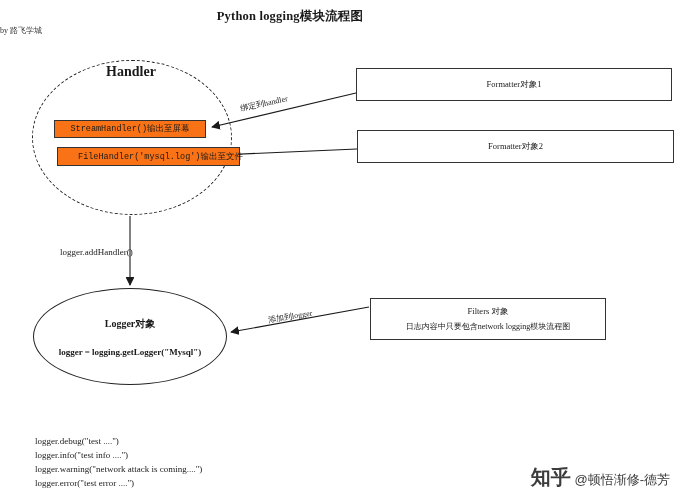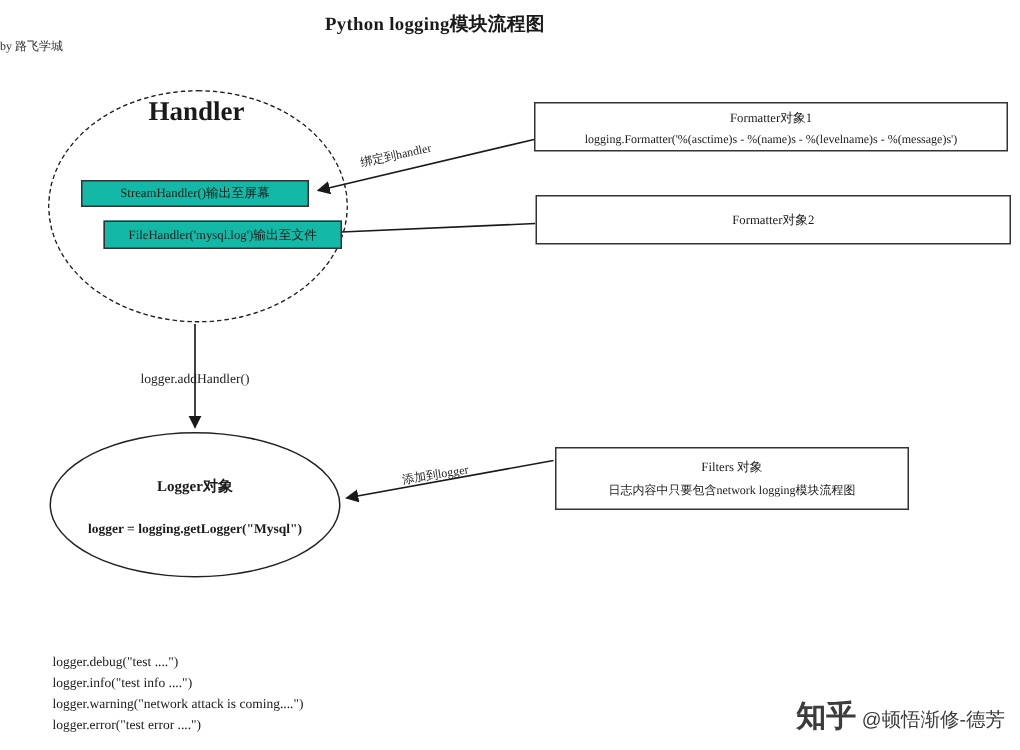--- a/index.html
+++ b/index.html
@@ -14,50 +14,50 @@
   }
   .subtitle{
     left:0;top:25px;width:680px;text-align:left;font-size:8px;color:#333;
   }
   .handler-ellipse{
     left:32px;top:60px;width:198px;height:153px;
     border:1.6px dashed #222;border-radius:50%;background:transparent;
   }
   .handler-label{
     left:32px;top:64px;width:198px;text-align:center;
-    font-size:18px;font-weight:bold;
+    font-size:14px;font-weight:bold;
   }
   .mini-box{
-    border:1px solid #333;background:#14b8a6;
+    border:1px solid #333;background:#f97316;
     display:flex;align-items:center;justify-content:center;
-    font-size:8.5px;white-space:nowrap;
+    font-size:8.5px;white-space:nowrap;font-family:Liberation Mono, monospace;
   }
   .stream-box{left:54px;top:120px;width:150px;height:16px;}
-  .file-box{left:69px;top:147px;width:157px;height:17px;}
+  .file-box{left:57px;top:147px;width:157px;height:17px;padding-left:24px;}
   .big-box{
     border:1px solid #333;background:#fff;
     display:flex;flex-direction:column;align-items:center;justify-content:center;
     gap:3px;text-align:center;
   }
   .formatter1{left:356px;top:68px;width:314px;height:31px;}
   .formatter2{left:357px;top:130px;width:315px;height:31px;text-align:center;}
   .filters{left:370px;top:298px;width:234px;height:40px;align-items:center;}
   .box-title{font-size:8.5px;}
   .box-code{font-size:8px;white-space:nowrap;}
   .logger-ellipse{
     left:33px;top:288px;width:192px;height:95px;
     border:1.2px solid #222;border-radius:50%;
     display:flex;flex-direction:column;align-items:center;justify-content:center;gap:16px;
     text-align:center;
   }
   .logger-title{font-size:10px;font-weight:bold;}
   .logger-code{font-size:9px;font-weight:bold;white-space:nowrap;}
   .arrow-label{font-size:8px;color:#222;white-space:nowrap;}
   .lbl-bind{left:240px;top:98px;transform:rotate(-12deg);}
-  .lbl-addhandler{left:60px;top:247px;width:140px;text-align:center;font-size:9px;}
+  .lbl-addhandler{left:60px;top:247px;width:140px;text-align:left;font-size:9px;}
   .lbl-addtologger{left:268px;top:311px;transform:rotate(-9deg);}
   .code-block{left:35px;top:434px;font-size:9px;line-height:14px;}
   .code-line{white-space:nowrap;}
   .watermark{
     left:470px;top:464px;width:200px;text-align:right;
     font-family:"Liberation Sans", sans-serif;color:#3c3c3c;font-size:13px;
   }
   .zhihu-logo{font-weight:bold;font-size:20px;}
   svg.connectors{position:absolute;left:0;top:0;pointer-events:none;}
 </style>
@@ -79,21 +79,20 @@
 <div class="abs title">Python logging模块流程图</div>
 <div class="abs subtitle">by 路飞学城</div>
 
 <div class="abs handler-ellipse"></div>
 <div class="abs handler-label">Handler</div>
 <div class="abs mini-box stream-box">StreamHandler()输出至屏幕</div>
 <div class="abs mini-box file-box">FileHandler('mysql.log')输出至文件</div>
 
 <div class="abs big-box formatter1">
   <div class="box-title">Formatter对象1</div>
-  <div class="box-code">logging.Formatter('%(asctime)s - %(name)s - %(levelname)s - %(message)s')</div>
 </div>
 <div class="abs big-box formatter2">
   <div class="box-title">Formatter对象2</div>
 </div>
 
 <div class="abs arrow-label lbl-bind">绑定到handler</div>
 <div class="abs arrow-label lbl-addhandler">logger.addHandler()</div>
 <div class="abs arrow-label lbl-addtologger">添加到logger</div>
 
 <div class="abs logger-ellipse">

